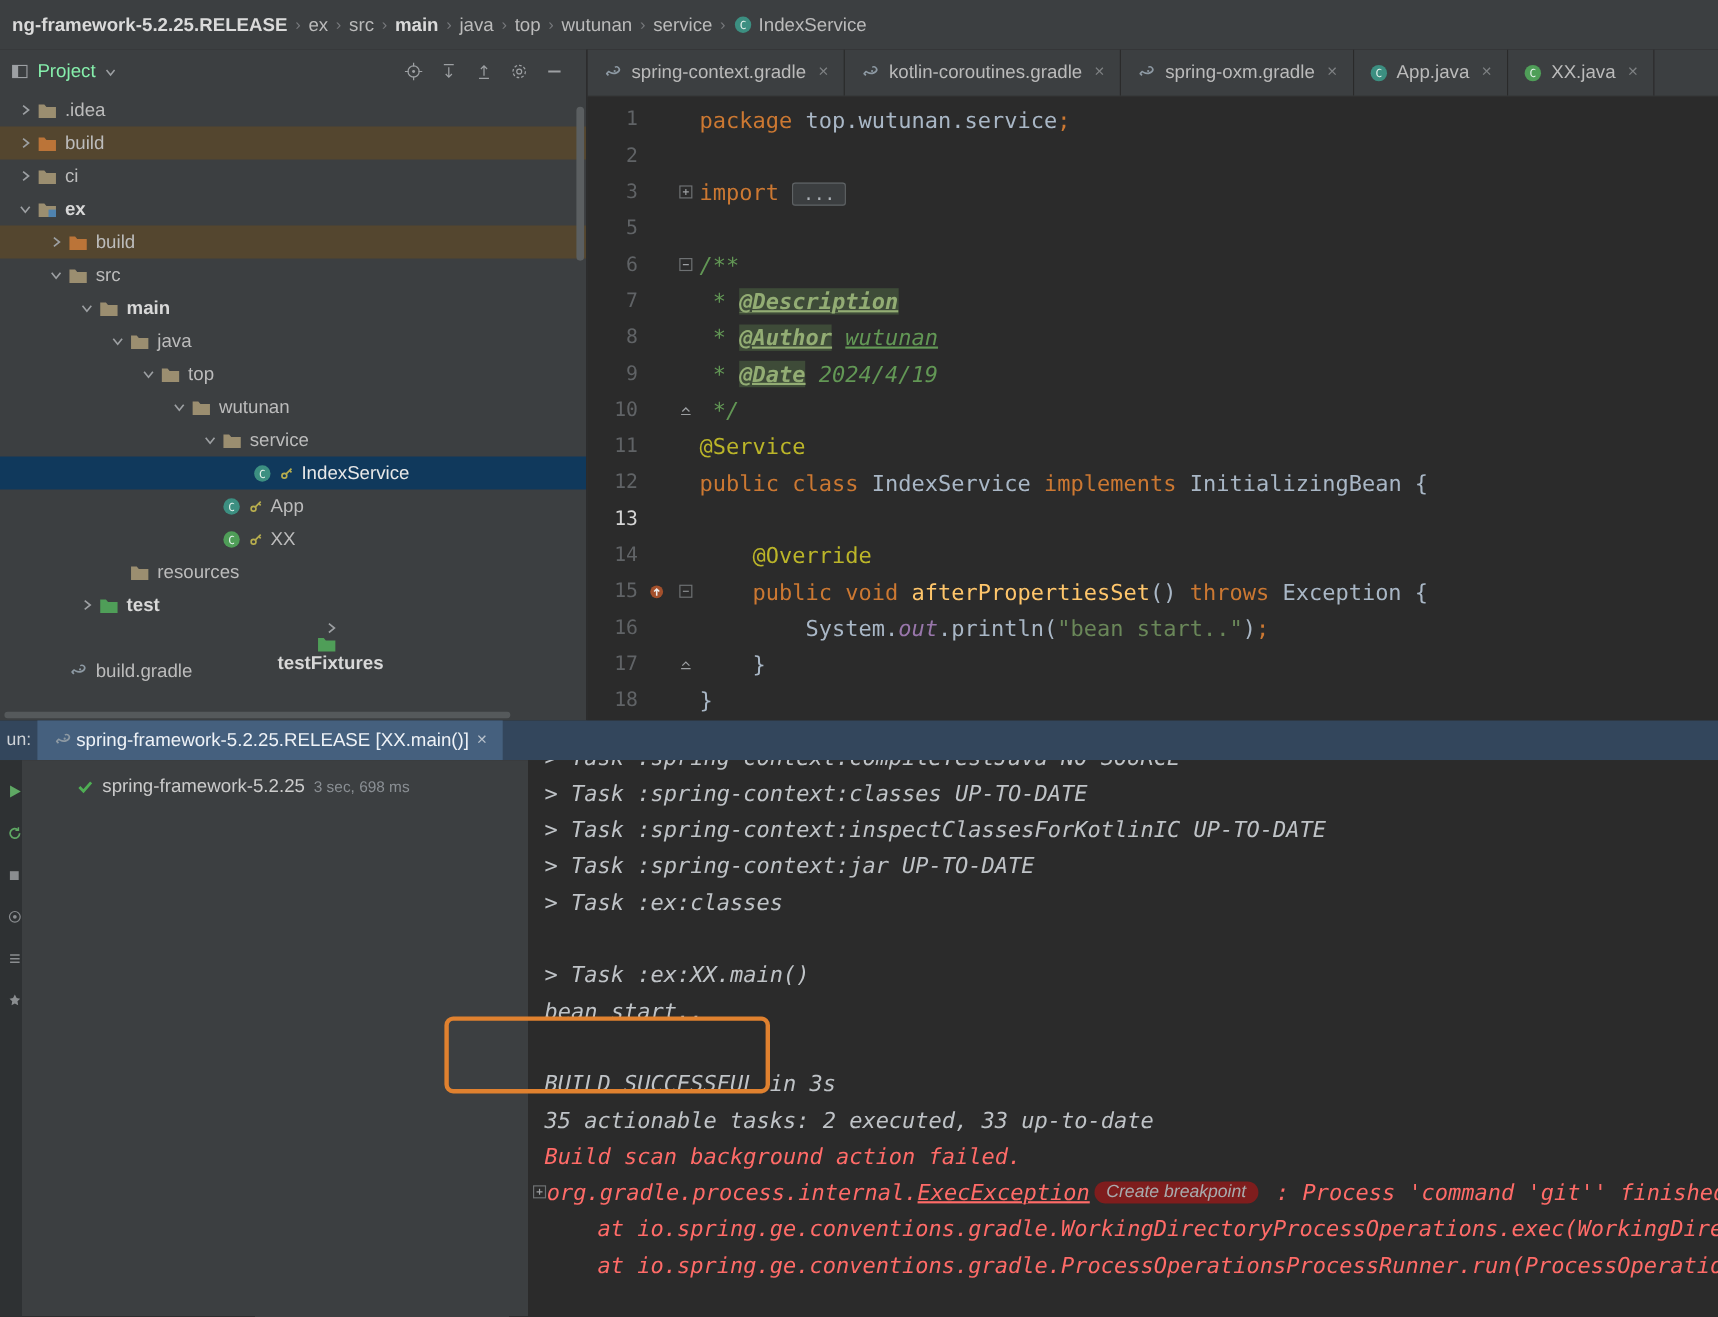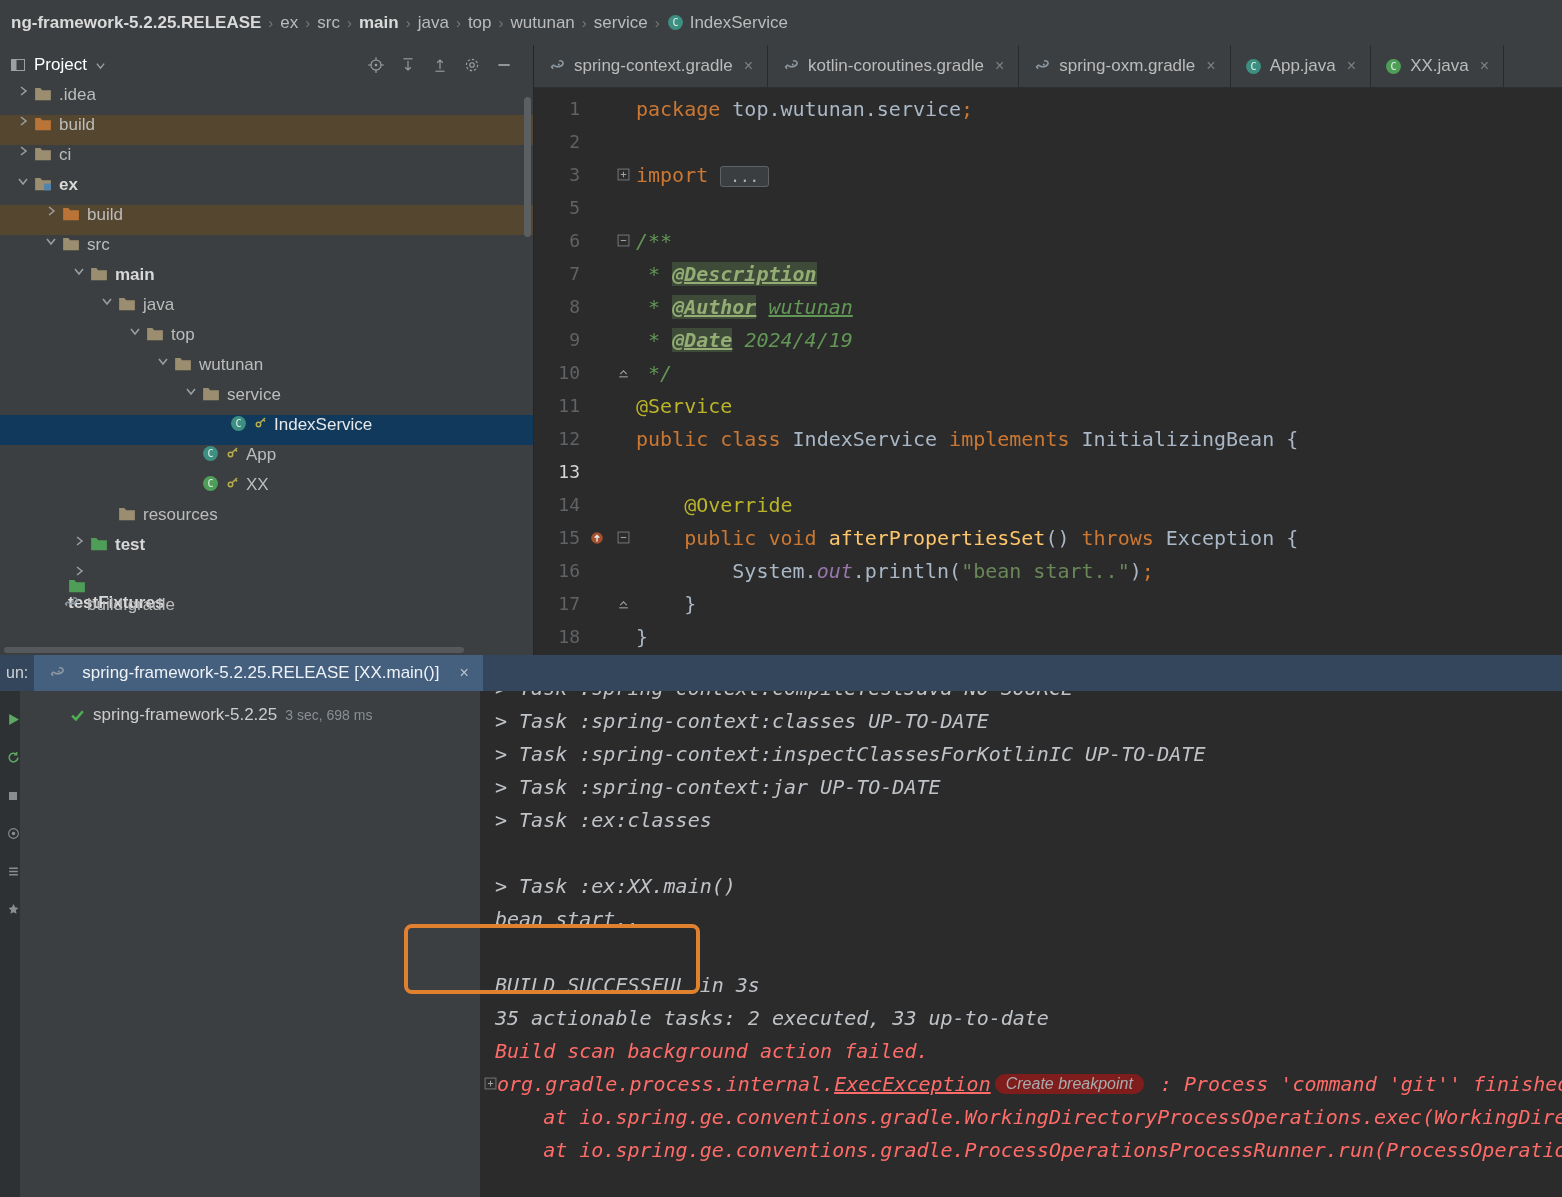--- a/index.html
+++ b/index.html
@@ -11,25 +11,25 @@
           display:flex;align-items:center;padding-left:6px;gap:2px;border-bottom:1px solid #292b2d;}
   .bc-item{font-size:17px;color:#bbbbbb;padding:0 5px;white-space:nowrap;display:flex;align-items:center;gap:6px;}
   .bc-item.bold{color:#dadada;font-weight:bold;}
   .bc-sep{color:#77797c;font-size:15px;}
 
   
   .main{position:absolute;top:45px;left:0;right:0;height:610px;display:flex;}
 
   
   .project{width:533px;flex:none;background:#3c3f41;position:relative;border-right:1px solid #262626;overflow:hidden;}
-  .project-header{height:40px;display:flex;align-items:center;padding:0 10px;font-size:17px;color:#ffffff;gap:8px;}
+  .project-header{height:40px;display:flex;align-items:center;padding:0 10px;font-size:17px;color:#86efac;gap:8px;}
   .ph-spacer{flex:1;}
   .ph-icons{display:flex;align-items:center;gap:14px;padding-right:10px;}
   .tree{position:absolute;top:40px;left:0;right:0;bottom:10px;overflow:hidden;}
-  .row{height:30px;display:flex;align-items:flex-start;font-size:17px;color:#bcbcbc;white-space:nowrap;}
+  .row{height:30px;display:flex;align-items:center;font-size:17px;color:#bcbcbc;white-space:nowrap;}
   .row .arrow{width:22px;flex:none;display:inline-flex;justify-content:center;}
   .row .ico{margin-right:7px;display:inline-flex;}
   .row .keyico{margin-right:6px;display:inline-flex;}
   .row.selected{background:#10395c;color:#e8e8e8;}
   .row.excluded{background:#54462f;}
   .row .bold{font-weight:bold;color:#d8d8d8;}
   .row .detail{color:#8c8f92;margin-left:7px;font-weight:bold;}
   .tree-vscroll{position:absolute;right:2px;top:52px;width:7px;height:140px;background:#5b5f61;border-radius:4px;}
   .tree-hscroll{position:absolute;left:4px;bottom:2px;height:6px;width:460px;background:#55595b;border-radius:3px;}
 
@@ -54,21 +54,21 @@
   .sg-docu{color:#629755;font-style:italic;text-decoration:underline;}
   .sg-docv{color:#629755;font-style:italic;}
   .sg-meth{color:#ffc66b;}
   .sg-field{color:#9876aa;font-style:italic;}
   .sg-fold{background:#3b3e40;border:1px solid #5e6264;border-radius:3px;padding:0 9px;color:#adb3b8;font-size:16px;}
 
   
   .runwin{position:absolute;top:655px;left:0;right:0;bottom:0;display:flex;flex-direction:column;}
   .runtabs{height:36px;flex:none;background:#33465c;display:flex;align-items:stretch;color:#dfe5ec;}
   .run-label{display:flex;align-items:center;padding:0 6px;font-size:16px;color:#cfd3d8;}
-  .runtab{display:flex;align-items:center;gap:16px;background:#45607e;padding:0 14px;font-size:17px;color:#eef2f7;white-space:nowrap;}
+  .runtab{display:flex;align-items:center;gap:3px;background:#45607e;padding:0 14px;font-size:17px;color:#eef2f7;white-space:nowrap;}
   .runtab .x{color:#b9c2cc;font-size:16px;margin-left:4px;}
   .runbody{flex:1;min-height:0;display:flex;background:#3c3f41;}
   .run-gutter{width:20px;flex:none;background:#2e3133;display:flex;flex-direction:column;align-items:flex-end;padding-top:22px;gap:22px;overflow:hidden;}
   .run-gutter .gico{width:14px;text-align:center;font-size:14px;}
   .runleft{width:410px;flex:none;padding:14px 0 0 50px;font-size:17px;color:#cccccc;}
   .run-status{display:flex;align-items:center;gap:8px;white-space:nowrap;}
   .run-status .time{color:#8a8f94;font-size:14px;}
   .console{flex:1;min-width:0;background:#2b2b2b;overflow:hidden;padding-left:15px;
            font-family:"DejaVu Sans Mono",monospace;font-size:20px;color:#bfc3c7;position:relative;font-style:italic;}
   .console-inner{margin-top:-20px;}

